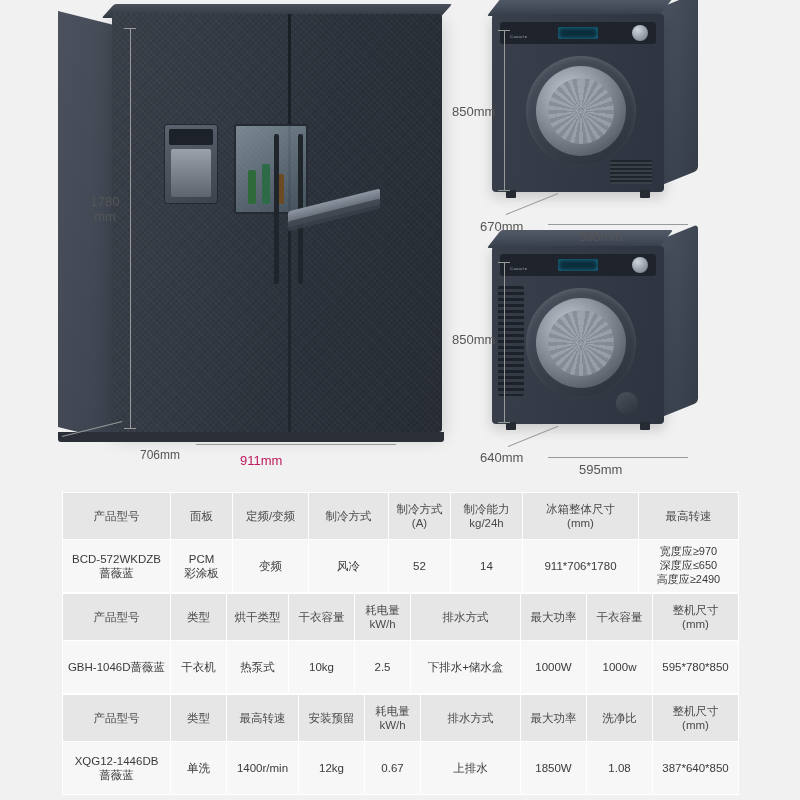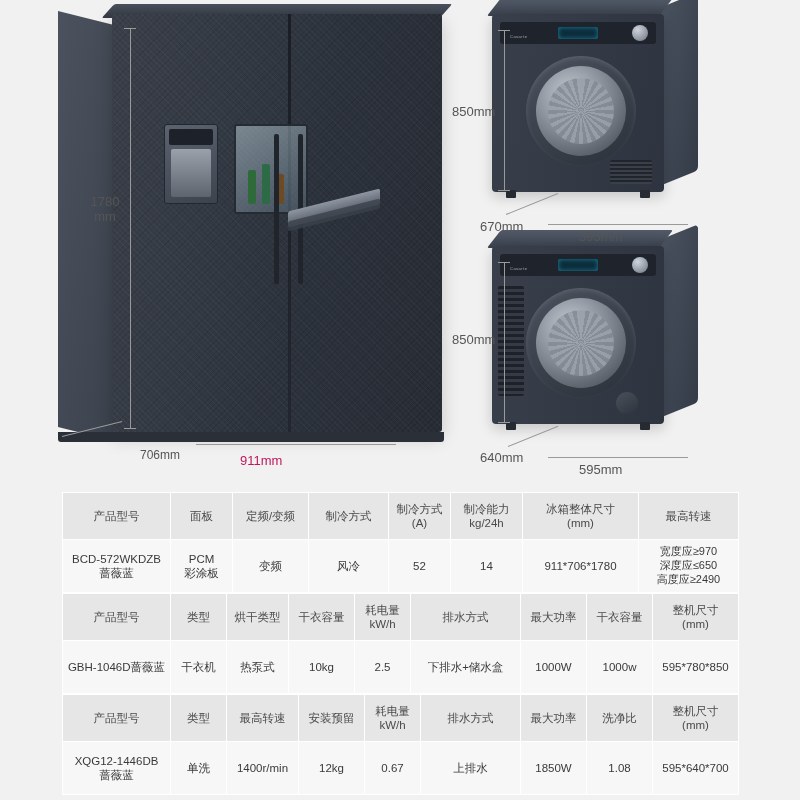--- a/index.html
+++ b/index.html
@@ -510,20 +510,20 @@
         <td>
               <span class="lineblock">上排水</span>
             </td>
         <td>
               <span class="lineblock">1850W</span>
             </td>
         <td>
               <span class="lineblock">1.08</span>
             </td>
         <td>
-              <span class="lineblock">595*640*700</span>
+              <span class="lineblock">387*640*850</span>
             </td>
       </tr>
     </tbody>
       </table>
 
   </div>
 </div>
 
 </body></html>

